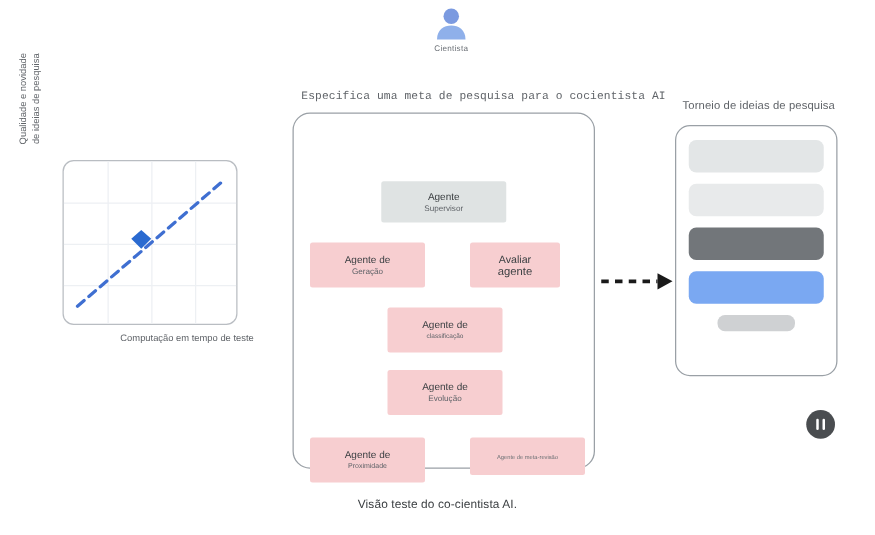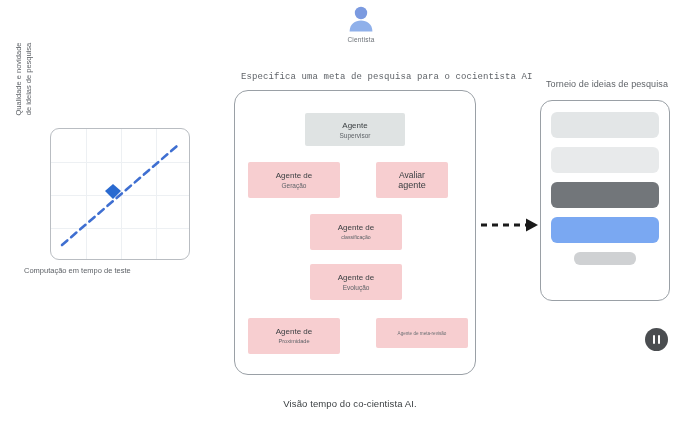--- a/index.html
+++ b/index.html
@@ -80,24 +80,24 @@
     transform: rotate(-90deg);
     transform-origin: left top;
     font-size: 7.5px;
     color: #5f6368;
     line-height: 9.5px;
     text-align: center;
     pointer-events: none;
   }
   #ylabel span { display: block; }
   #xlabel {
-    left: 24px;
+    left: 38px;
     top: 266px;
     width: 165px;
-    text-align: left;
+    text-align: right;
     font-size: 7.5px;
     color: #5f6368;
   }
 
   
   #center-panel {
     left: 234px;
     top: 90px;
     width: 242px;
     height: 285px;
@@ -110,20 +110,21 @@
     position: absolute;
     border-radius: 2px;
     background: #f7ced0;
     display: flex;
     flex-direction: column;
     align-items: center;
     justify-content: center;
     text-align: center;
     box-sizing: border-box;
     padding: 2px 20px;
+    margin-top: 32px;
   }
   .agent-box.supervisor { background: #dfe3e3; }
   .agent-line1 {
     font-size: 8px;
     color: #3c4043;
     line-height: 11px;
   }
   .agent-line2 {
     font-size: 6.5px;
     color: #5f6368;
@@ -286,15 +287,15 @@
     <div class="idea-bar" style="background:#72767a;"></div>
     <div class="idea-bar" style="background:#7aa8f2;"></div>
     <div class="idea-pill"></div>
   </div>
 
   <div class="abs" id="pause-button">
     <div class="bar"></div>
     <div class="bar"></div>
   </div>
 
-  <div class="abs" id="bottom-caption">Visão tempo do co-cientista AI.</div>
+  <div class="abs" id="bottom-caption">Visão teste do co-cientista AI.</div>
 
 </div>
 
 </body></html>

